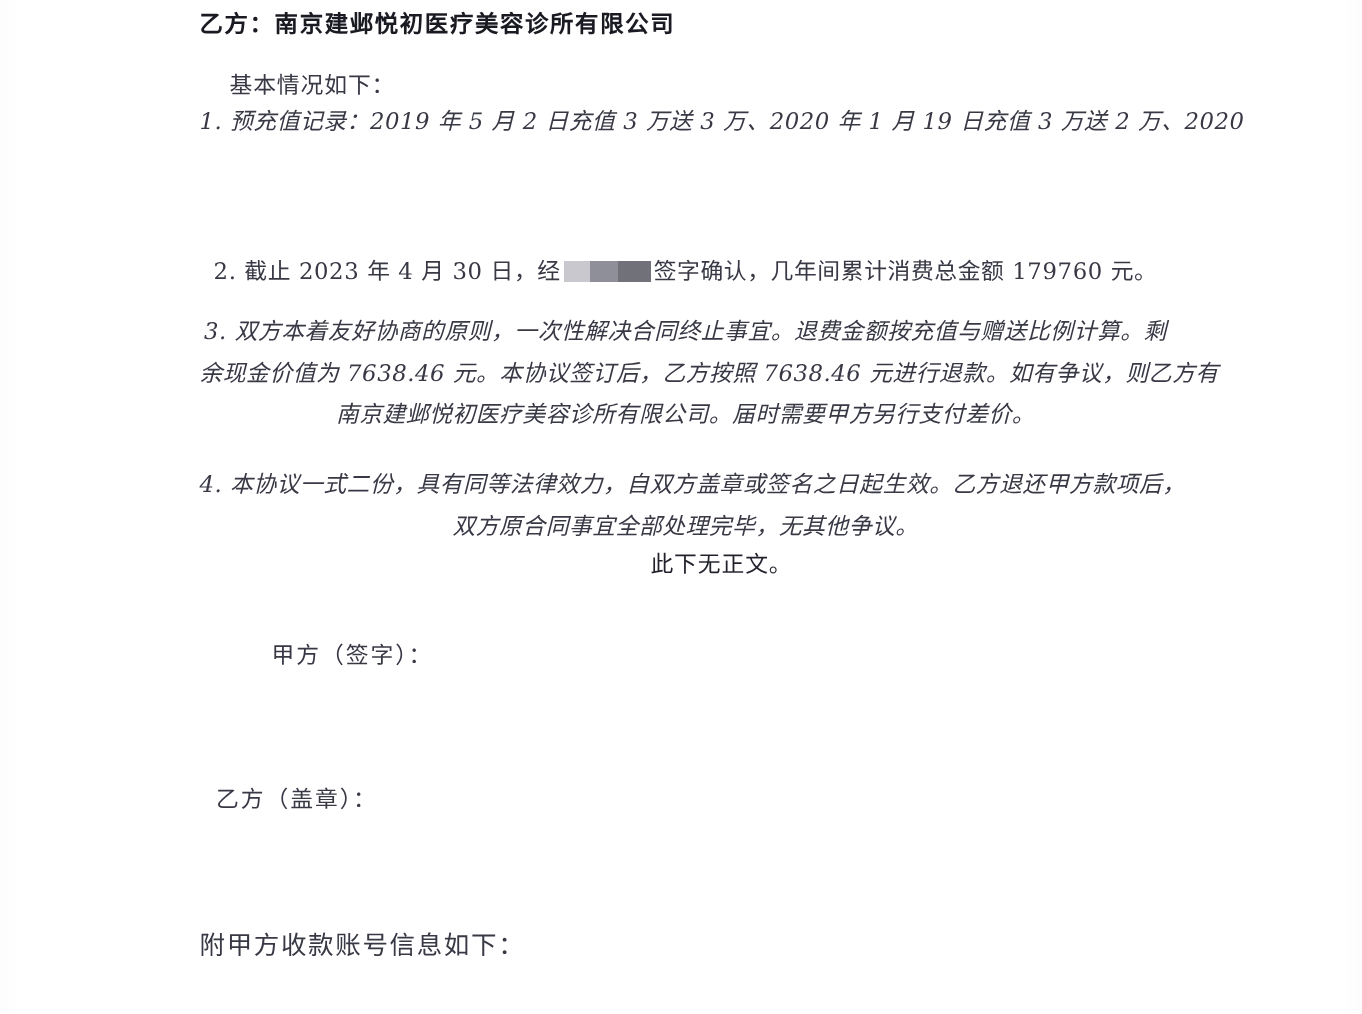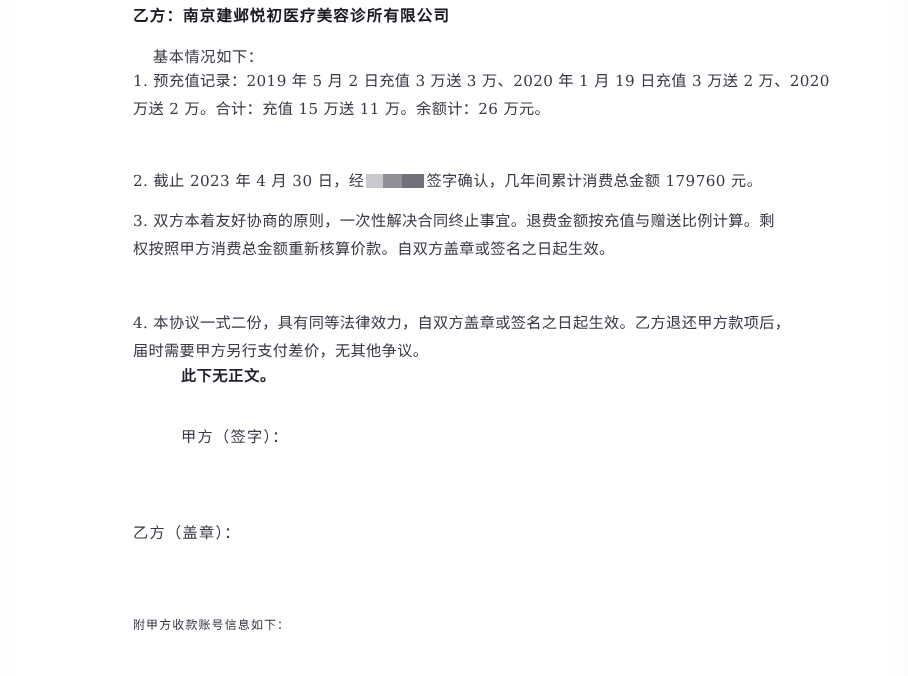--- a/index.html
+++ b/index.html
@@ -16,20 +16,21 @@
     overflow: hidden;
     position: relative;
   }
 
   
   .page {
     position: absolute;
     inset: 0;
     background:
       linear-gradient(to right, #fdfdfe 0px, #ffffff 14px, #ffffff 894px, #fcfcfd 908px);
+    text-align: center;
   }
 
   .doc-body {
     position: absolute;
     left: 133px;
     top: 0px;
     width: 645px;
   }
 
   
@@ -41,21 +42,21 @@
     white-space: nowrap;
     font-family: "DejaVu Serif", "Liberation Serif", serif;
   }
 
   .para {
     margin: 0;
     padding: 0;
   }
 
   .bold {
-    font-weight: bold;
+    font-weight: normal;
     color: #1d1d28;
     letter-spacing: 0.6px;
     margin-left: 48px;
   }
 
   
   .heading {
     position: absolute;
     left: 0;
     top: 4px;
@@ -82,21 +83,21 @@
     position: absolute;
     left: 0;
     width: 648px;
   }
   #p1 { top: 68px; }
   #p2 { top: 168px; }
   #p3 { top: 208px; }
   #p4 { top: 310px; }
   #closing { top: 363px; }
 
-  #p1 .line, #p3 .line, #p4 .line { letter-spacing: 0.35px; }
+  #p1 .line, #p3 .line, #p4 .line { letter-spacing: 0.35px; font-style: italic; }
 
   
   .redaction {
     display: inline-block;
     width: 58px;
     height: 14px;
     vertical-align: -2px;
     margin: 0 2px;
     background: linear-gradient(to right,
       #c9c9cf 0%, #c9c9cf 30%,
@@ -107,26 +108,26 @@
   
   .sig {
     position: absolute;
     left: 0;
     font-size: 15.2px;
     letter-spacing: 1.3px;
     color: #343542;
     white-space: nowrap;
   }
   #sig-a { top: 425px; margin-left: 48px; }
-  #sig-b { top: 521px; }
+  #sig-b { top: 521px; margin-left: 11px; }
   #footnote {
     position: absolute;
     left: 0;
     top: 616px;
-    font-size: 12px;
+    font-size: 17px;
     letter-spacing: 1.1px;
     color: #343542;
     white-space: nowrap;
   }
 
   
   .doc-body {
     filter: contrast(0.96) brightness(1.01);
     text-rendering: geometricPrecision;
   }
@@ -136,37 +137,37 @@
 
 <div class="page">
   <div class="doc-body">
 
     <div class="heading">乙方：南京建邺悦初医疗美容诊所有限公司</div>
 
     <div class="sub-intro">基本情况如下：</div>
 
     <div class="blk" id="p1">
       <div class="line para">1. 预充值记录：2019 年 5 月 2 日充值 3 万送 3 万、2020 年 1 月 19 日充值 3 万送 2 万、2020</div>
-      <div class="line para">万送 2 万。合计：充值 15 万送 11 万。余额计：26 万元。</div>
     </div>
 
     <div class="blk" id="p2">
       <div class="line para">
         <span>2. 截止 2023 年 4 月 30 日，经</span><span class="redaction"></span><span>签字确认，几年间累计消费总金额 179760 元。</span>
       </div>
     </div>
 
     <div class="blk" id="p3">
       <div class="line para">3. 双方本着友好协商的原则，一次性解决合同终止事宜。退费金额按充值与赠送比例计算。剩</div>
-      <div class="line para">权按照甲方消费总金额重新核算价款。自双方盖章或签名之日起生效。</div>
+      <div class="line para">余现金价值为 7638.46 元。本协议签订后，乙方按照 7638.46 元进行退款。如有争议，则乙方有</div>
+      <div class="line para">南京建邺悦初医疗美容诊所有限公司。届时需要甲方另行支付差价。</div>
     </div>
 
     <div class="blk" id="p4">
       <div class="line para">4. 本协议一式二份，具有同等法律效力，自双方盖章或签名之日起生效。乙方退还甲方款项后，</div>
-      <div class="line para">届时需要甲方另行支付差价，无其他争议。</div>
+      <div class="line para">双方原合同事宜全部处理完毕，无其他争议。</div>
     </div>
 
     <div class="blk" id="closing">
       <div class="line para bold">此下无正文。</div>
     </div>
 
     <div class="sig" id="sig-a">甲方（签字）：</div>
 
     <div class="sig" id="sig-b">乙方（盖章）：</div>
 

